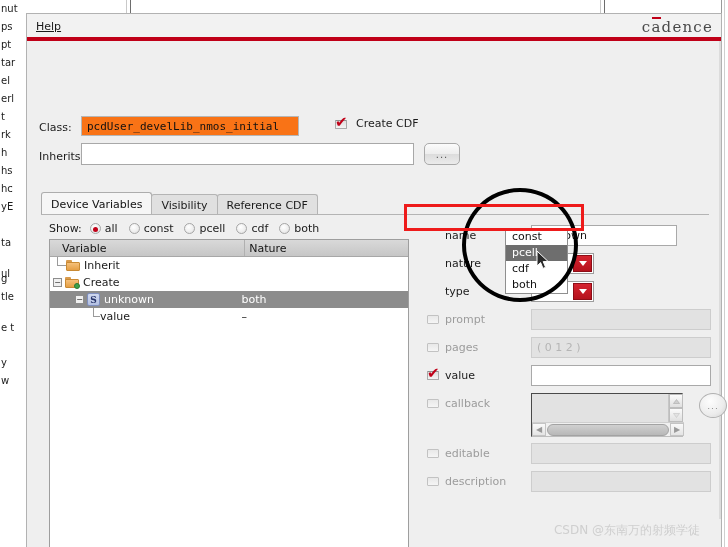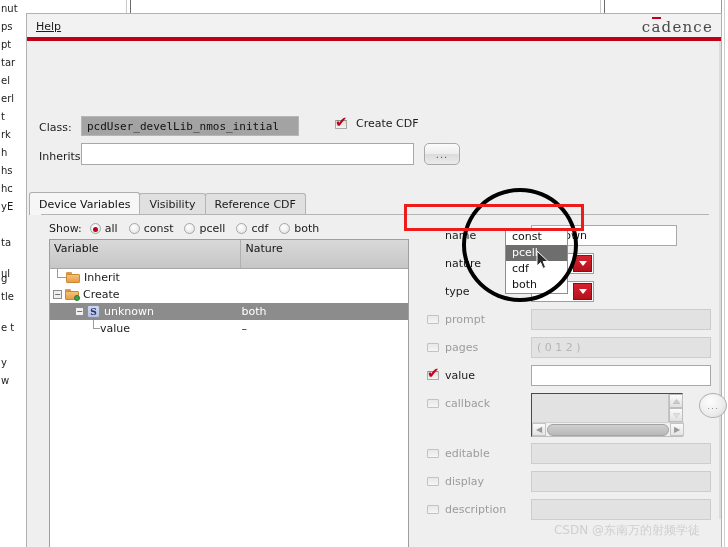--- a/index.html
+++ b/index.html
@@ -102,21 +102,21 @@
   #dlg-body { position: relative; height: 478px; background: #efefef; }
 
   .row-label {
     position: absolute; font-size: 11px; color: #1b1b1b;
   }
 
   
   #class-label { left: 12px; top: 80px; }
   #class-value {
     position: absolute; left: 54px; top: 75px; width: 218px; height: 20px;
-    background: #a3a3a3; border: 1px solid #b6b6b6;
+    background: #f97316; border: 1px solid #b6b6b6;
     font-family: "DejaVu Sans Mono", "Liberation Mono", monospace;
     font-size: 11px; color: #111; padding: 3px 5px; white-space: nowrap; overflow: hidden;
   }
   #createcdf-wrap { position: absolute; left: 308px; top: 76px; display: flex; align-items: center; gap: 8px; }
   .chk {
     width: 13px; height: 12px; position: relative;
     background: #efefef; border: none;
   }
   .chk .box {
     position: absolute; left: 0; top: 2px; width: 12px; height: 9px;
@@ -140,21 +140,21 @@
   }
   #inherits-browse {
     position: absolute; left: 397px; top: 102px; width: 36px; height: 22px;
     border: 1px solid #a9a9a9; border-radius: 5px;
     background: linear-gradient(to bottom, #fbfbfb 0%, #ededed 50%, #dcdcdc 51%, #ebebeb 100%);
     font-size: 10px; color: #555; display:flex; align-items:center; justify-content:center;
     letter-spacing: 1px;
   }
 
   
-  #tabs { position: absolute; left: 2px; top: 151px; display: flex; align-items: center; }
+  #tabs { position: absolute; left: 14px; top: 151px; display: flex; align-items: flex-end; }
   .tab {
     height: 21px; padding: 0 9px;
     display: flex; align-items: center;
     font-size: 11px; color: #1b1b1b;
     background: #e0e0e0;
     border: 1px solid #b4b4b4; border-bottom: none;
     border-radius: 3px 3px 0 0;
     margin-right: -1px;
   }
   .tab.active {
@@ -181,23 +181,24 @@
   }
   .radio-label { font-size: 11px; color: #1b1b1b; }
 
   
   #tree-panel {
     position: absolute; left: 22px; top: 198px; width: 360px; height: 310px;
     background: #ffffff;
     border: 1px solid #9e9e9e;
   }
   #tree-header {
-    display: flex; height: 29px;
+    display: flex; height: 17px;
     background: linear-gradient(to bottom, #d9d9d9, #c6c6c6);
     border-bottom: 1px solid #a7a7a7;
+    padding-left: 8px;
   }
   #tree-header .th {
     font-size: 11px; color: #141414; padding: 2px 0 0 4px;
     border-right: 1px solid #b0b0b0; height: 100%;
   }
   #tree-header .th.c1 { width: 192px; }
   #tree-header .th.c2 { width: 167px; border-right: none; }
   .tree-row { display: flex; height: 17px; align-items: center; font-size: 11px; color: #1b1b1b; }
   .tree-row.selected { background: #8c8c8c; color: #ffffff; }
   .tree-row .cell1 { width: 192px; display: flex; align-items: center; height: 100%; }
@@ -599,29 +600,20 @@
       <div class="form-row">
         <div class="fchk">
           <div class="chk dim">
               <div class="box"></div>
             </div>
         </div>
         <div class="flabel dimmed">editable</div>
         <div class="inp disabled" style="width:180px;"></div>
       </div>
 
-      <div class="form-row">
-        <div class="fchk">
-          <div class="chk dim">
-              <div class="box"></div>
-            </div>
-        </div>
-        <div class="flabel dimmed">display</div>
-        <div class="inp disabled" style="width:180px;"></div>
-      </div>
 
       <div class="form-row">
         <div class="fchk">
           <div class="chk dim">
               <div class="box"></div>
             </div>
         </div>
         <div class="flabel dimmed">description</div>
         <div class="inp disabled" style="width:180px;"></div>
       </div>

